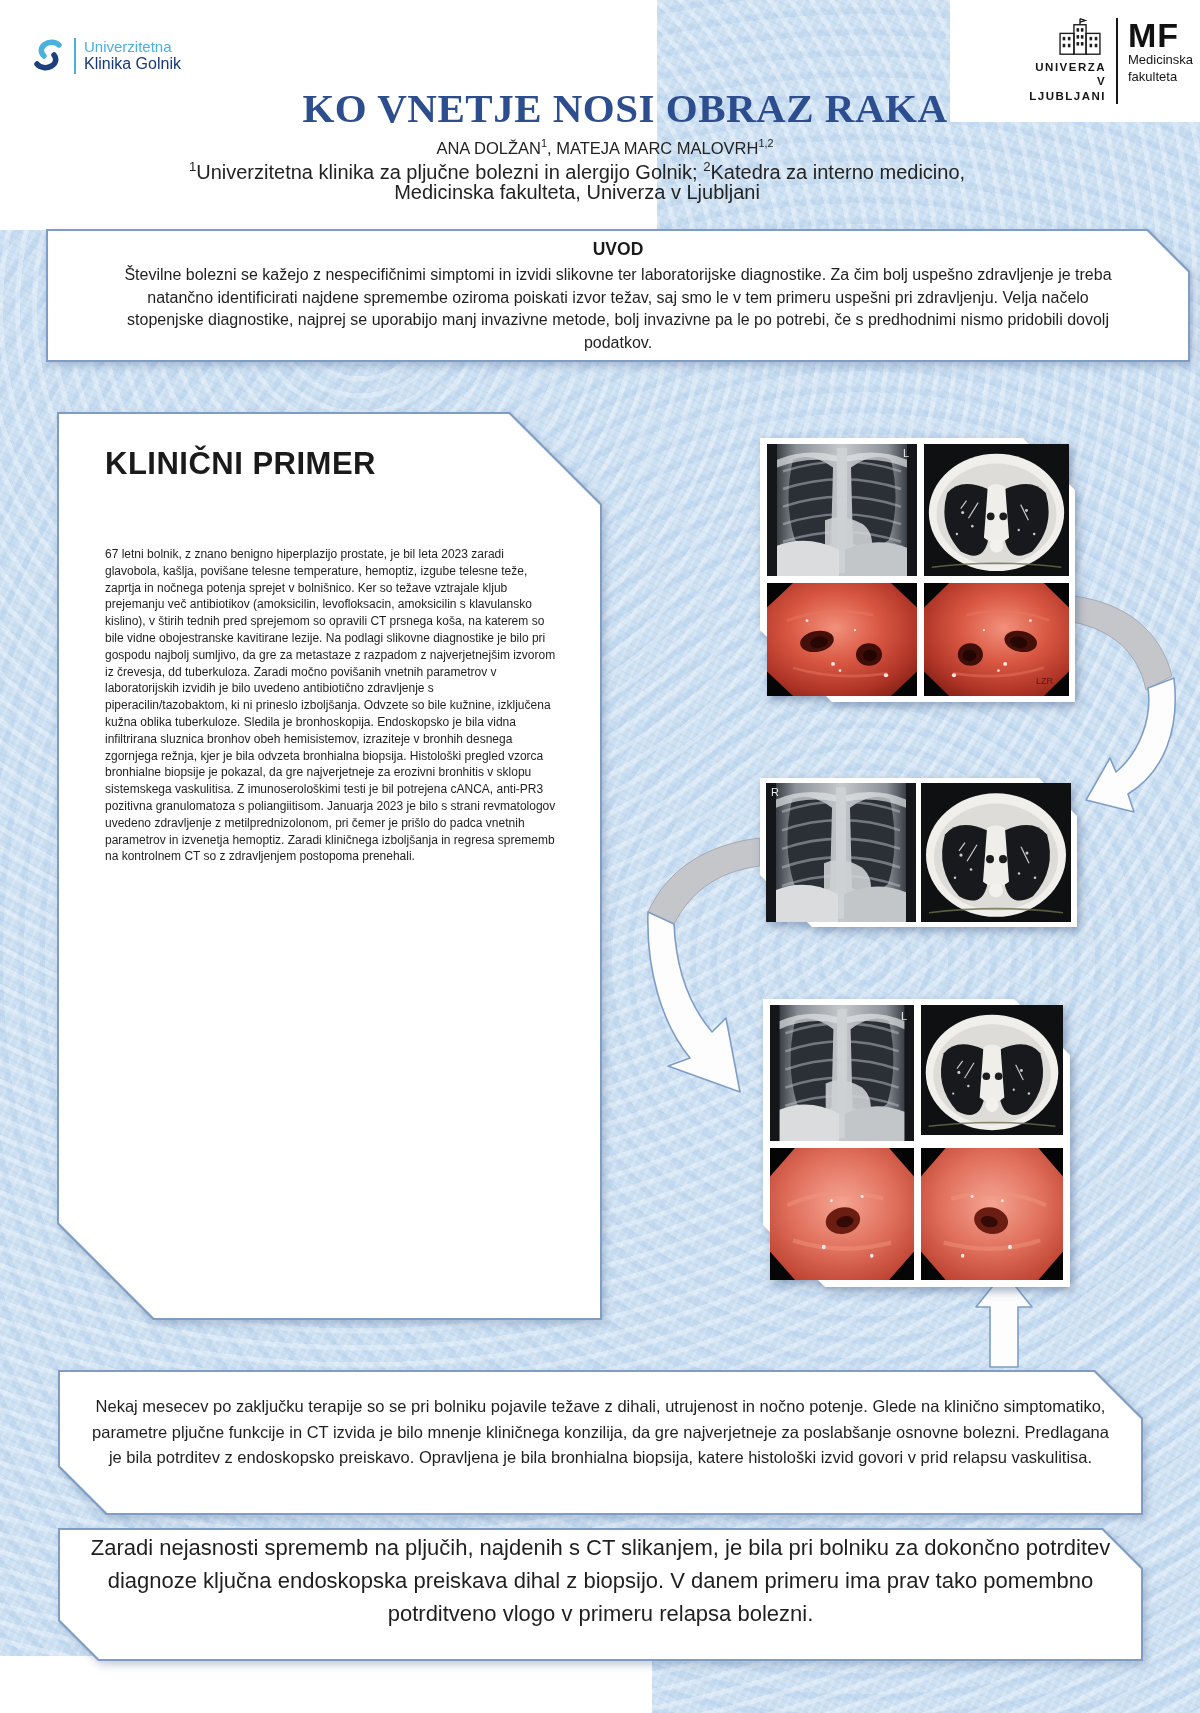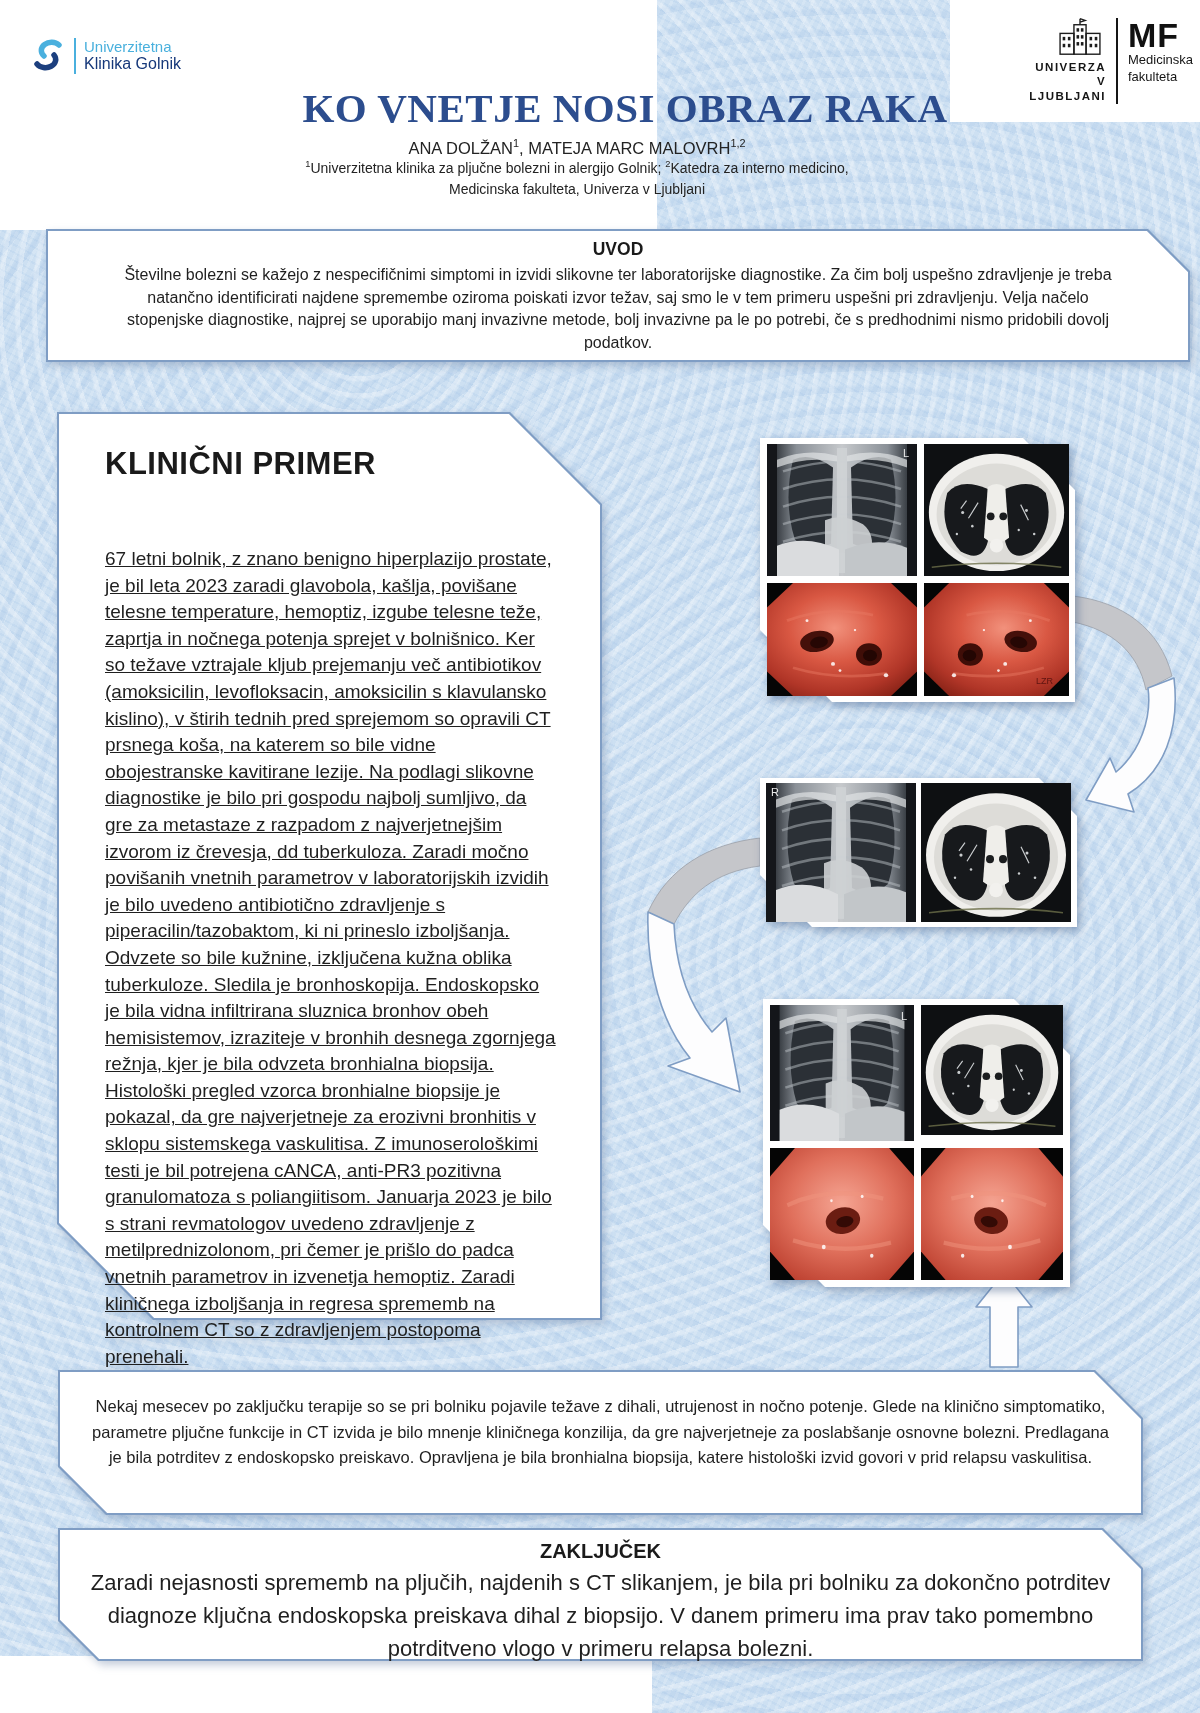--- a/index.html
+++ b/index.html
@@ -29,30 +29,30 @@
   .ul-logo{position:absolute;left:1018px;top:16px;width:175px;display:flex;gap:10px;z-index:3;}
   .ul-left{width:92px;text-align:right;}
   .ul-left .bld{display:block;margin:0 0 4px auto;}
   .ul-left .u1,.ul-left .u2{font-size:11.5px;font-weight:bold;letter-spacing:1.5px;color:#151515;line-height:1.25;}
   .ul-div{width:2px;background:#151515;height:86px;margin-top:2px;}
   .ul-right{padding-top:2px;}
   .ul-right .mf{font-size:34px;font-weight:800;color:#111;line-height:1;letter-spacing:1px;}
   .ul-right .f1,.ul-right .f2{font-size:13px;font-weight:normal;color:#151515;line-height:1.3;}
   .poster-title{position:absolute;left:0;top:84px;width:1154px;text-align:center;z-index:3;
     font-family:"Liberation Serif",serif;font-weight:bold;font-size:41px;color:#2c4d8e;letter-spacing:.5px;margin-left:48px;}
-  .authors{position:absolute;left:0;top:137px;width:1154px;text-align:center;font-size:16.5px;color:#232323;z-index:3;}
-  .affil{position:absolute;left:0;width:1154px;text-align:center;font-size:14px;color:#232323;z-index:3;}
+  .authors{position:absolute;left:0;top:137px;width:1154px;text-align:center;font-size:16.5px;color:#232323;z-index:3;padding-left:28px;}
+  .affil{position:absolute;left:0;width:1154px;text-align:center;font-size:20px;color:#232323;z-index:3;}
   sup{font-size:66%;}
   
   .box-title{font-weight:bold;text-align:center;font-size:17px;color:#1a1a1a;}
   .box-body{text-align:center;color:#1f1f1f;}
   #uvod-box .box-title{padding-top:10px;font-size:17.5px;}
   #uvod-box .box-body{margin:4px auto 4px;max-width:990px;font-size:16px;line-height:1.42;}
   #case-heading{position:absolute;left:48px;top:34px;font-size:31px;font-weight:bold;color:#1a1a1a;letter-spacing:.5px;}
-  #case-body{position:absolute;left:48px;top:134px;width:454px;font-size:19px;line-height:1.4;color:#1f1f1f;text-align:left;text-decoration:underline;}
+  #case-body{position:absolute;left:48px;top:134px;width:454px;font-size:12px;line-height:1.4;color:#1f1f1f;text-align:left;}
   #followup-box .box-body{margin:24px auto 0;max-width:1030px;font-size:16.5px;line-height:1.55;}
   #zakljucek-box .box-title{padding-top:12px;font-size:20px;}
   #zakljucek-box .box-body{margin:3px auto 0;max-width:1030px;font-size:22px;line-height:1.5;text-align:center;}
   
   .panel{position:absolute;filter:drop-shadow(3px 4px 5px rgba(70,95,135,.5));z-index:2;}
   .panel .sheet{position:absolute;inset:0;background:#fff;
     clip-path:polygon(0 0, calc(100% - var(--tr)) 0, 100% var(--tr), 100% 100%, var(--bl) 100%, 0 calc(100% - var(--bl)));}
   .cell{position:absolute;overflow:hidden;}
   .cell svg{display:block;width:100%;height:100%;}
   .marker{position:absolute;font-size:11px;color:#e9e9e9;z-index:3;}
@@ -308,16 +308,15 @@
 </div>
 
 <div id="followup-box" class="cut" style="left:58px;top:1362px;width:1085px;height:145px;margin-top:8px;--tr:48px;--bl:48px;">
   <div class="content">
     <div class="box-body">Nekaj mesecev po zaključku terapije so se pri bolniku pojavile težave z dihali, utrujenost in nočno potenje. Glede na klinično simptomatiko, parametre pljučne funkcije in CT izvida je bilo mnenje kliničnega konzilija, da gre najverjetneje za poslabšanje osnovne bolezni. Predlagana je bila potrditev z endoskopsko preiskavo. Opravljena je bila bronhialna biopsija, katere histološki izvid govori v prid relapsu vaskulitisa.</div>
   </div>
 </div>
 
 <div id="zakljucek-box" class="cut" style="left:58px;top:1528px;width:1085px;height:133px;--tr:40px;--bl:40px;">
   <div class="content">
-    <div class="box-title">ZAKLJUČEK</div>
     <div class="box-body">Zaradi nejasnosti sprememb na pljučih, najdenih s CT slikanjem, je bila pri bolniku za dokončno potrditev diagnoze ključna endoskopska preiskava dihal z biopsijo. V danem primeru ima prav tako pomembno potrditveno vlogo v primeru relapsa bolezni.</div>
   </div>
 </div>
 
 </body></html>

